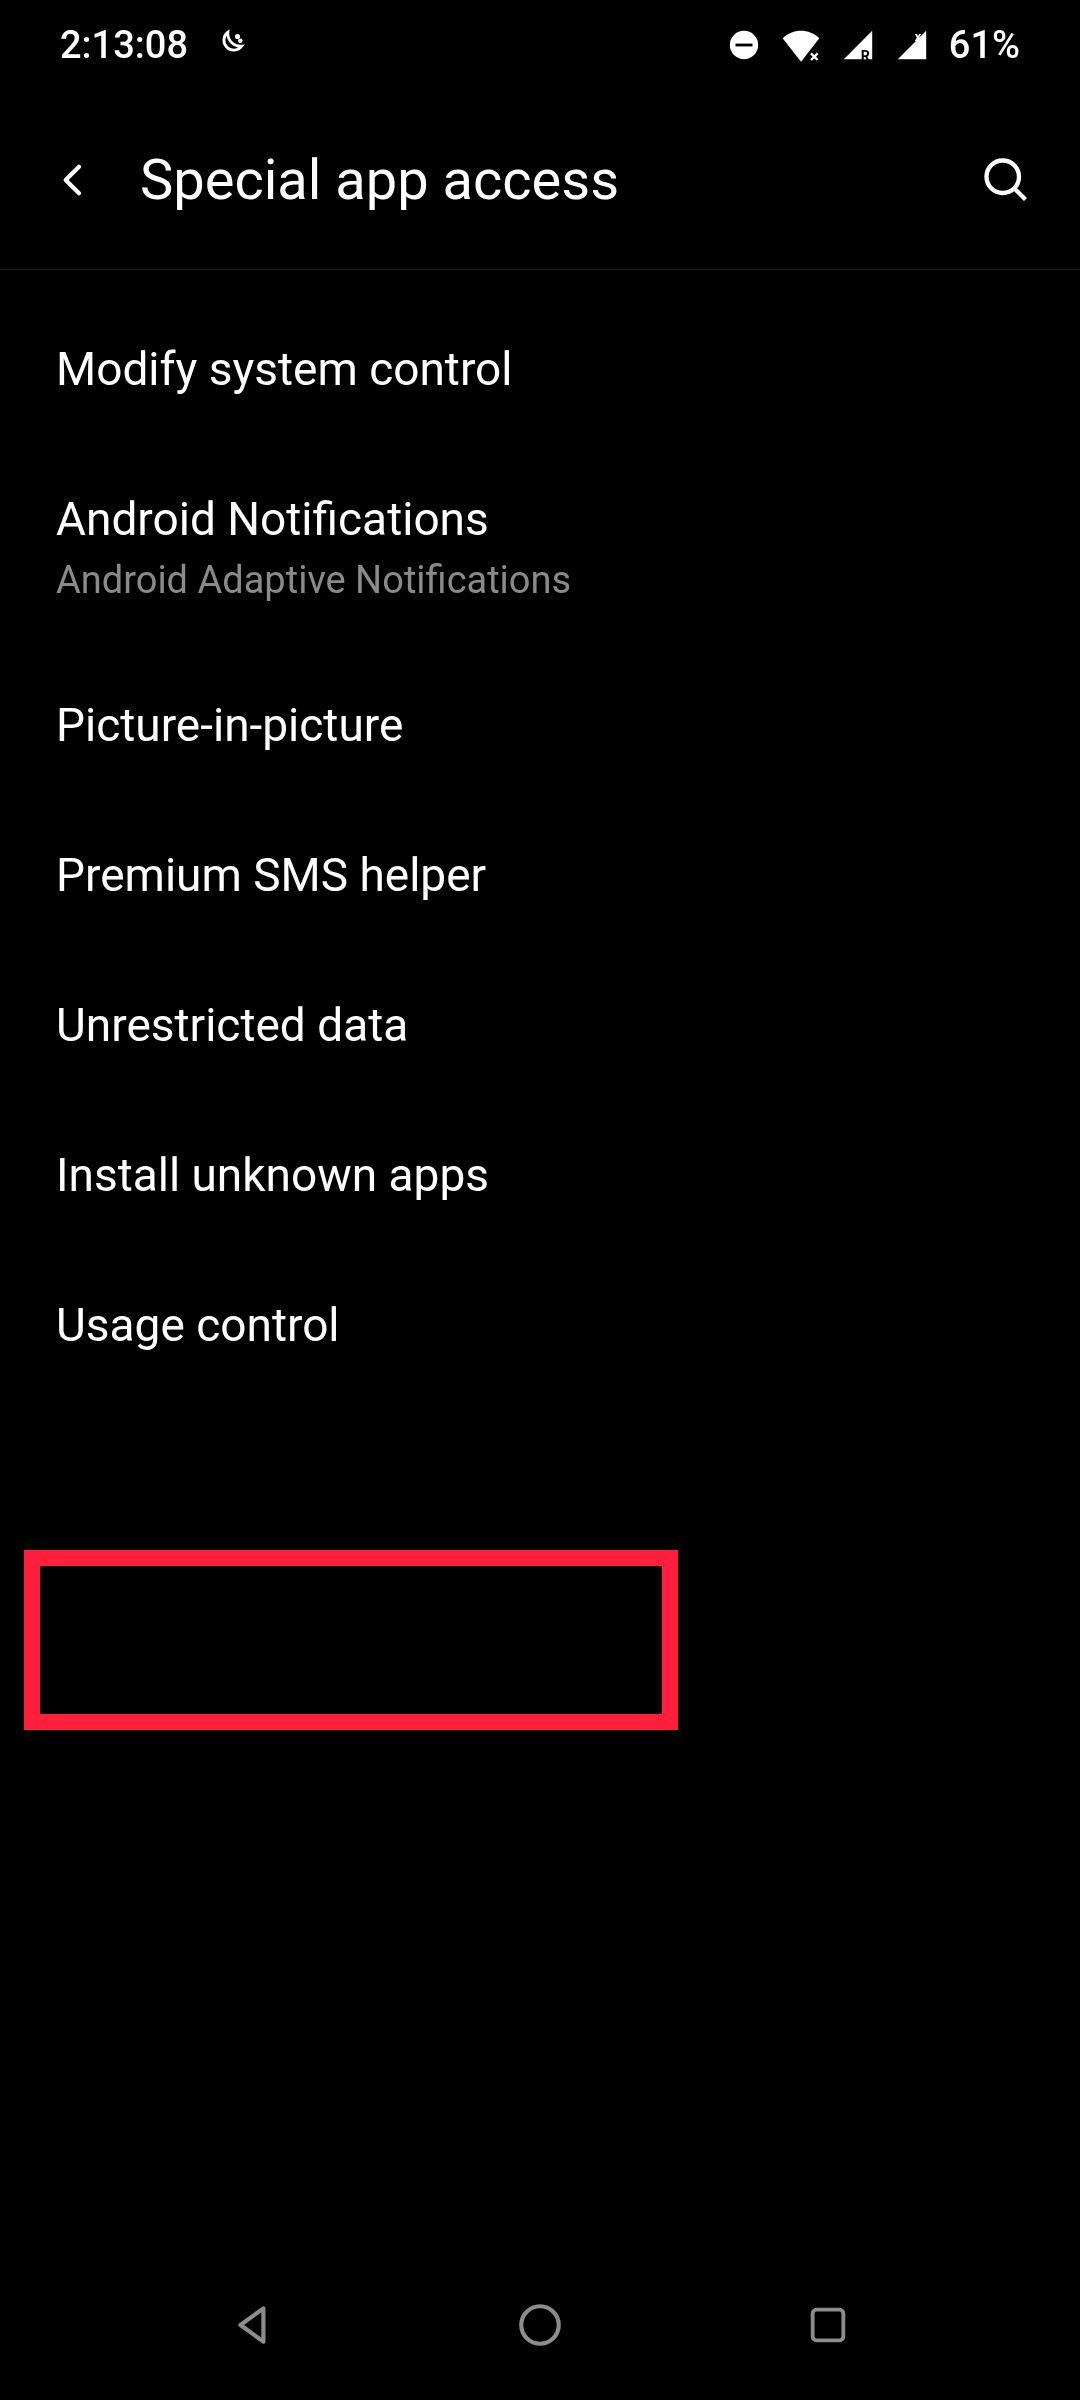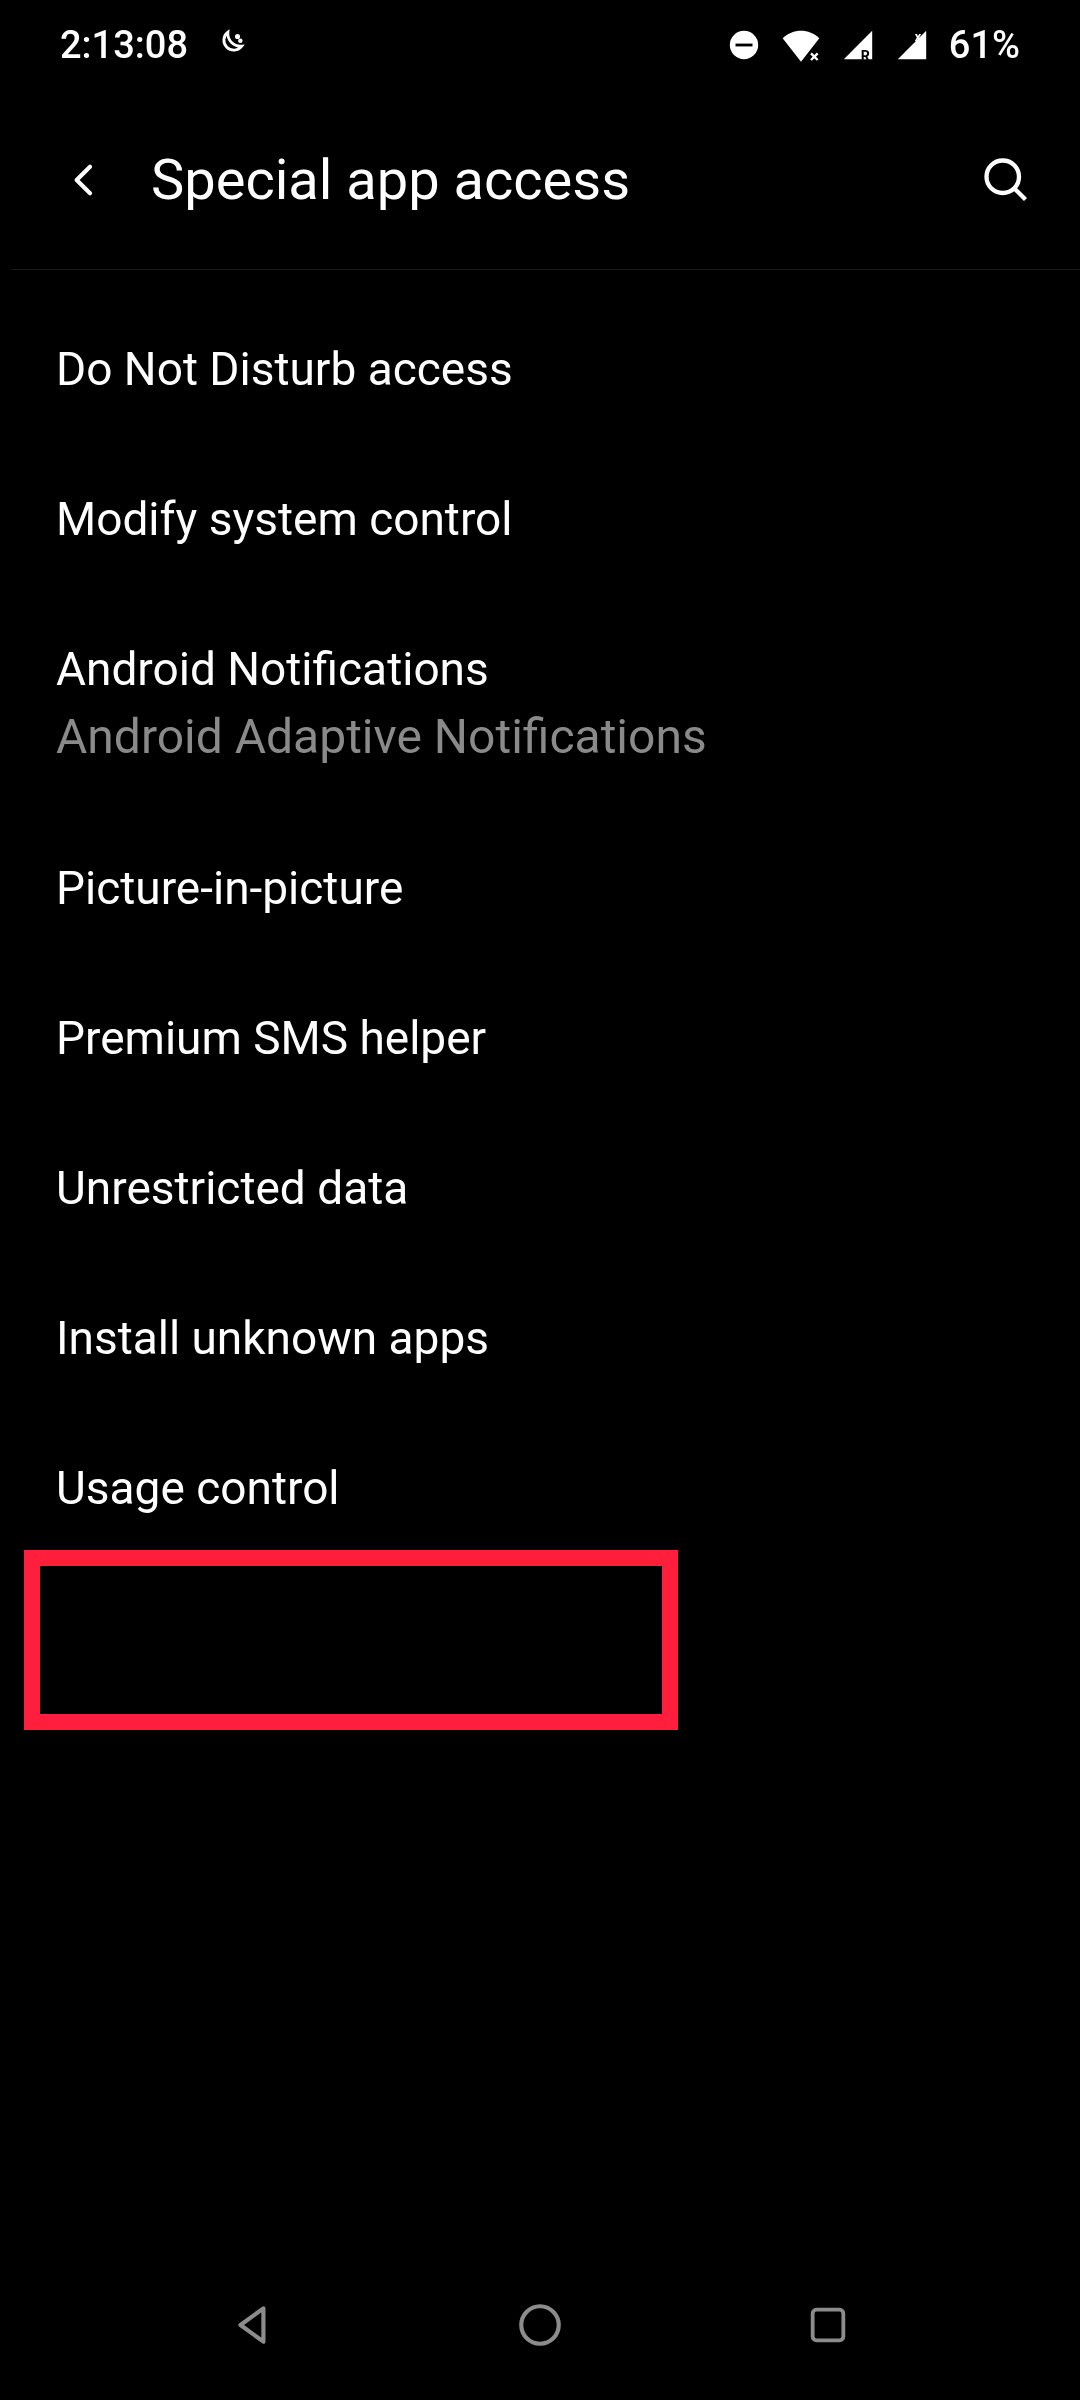--- a/index.html
+++ b/index.html
@@ -25,42 +25,41 @@
     .statusbar-left { display: flex; align-items: center; gap: 24px; }
     .statusbar-right { display: flex; align-items: center; gap: 20px; }
     .status-icon { display: inline-flex; align-items: center; justify-content: center; }
     
     .appbar {
       height: 180px;
       display: flex;
       align-items: center;
       padding: 0 44px;
       border-bottom: 1px solid #1a1a1a;
-      margin-left: 11px;
     }
     .appbar .back {
       width: 60px; height: 60px;
       display: inline-flex; align-items: center; justify-content: center;
       margin-right: 36px;
     }
     .appbar .title { font-size: 56px; font-weight: 400; flex: 1; }
     .appbar .search {
       width: 60px; height: 60px;
       display: inline-flex; align-items: center; justify-content: center;
     }
     
     .list { padding-top: 24px; }
     .row {
       padding: 48px 56px 48px 56px;
       display: flex;
       flex-direction: column;
       justify-content: center;
     }
     .row .label { font-size: 46px; font-weight: 400; color: #fff; }
-    .row .sublabel { font-size: 48px; color: #8a8a8a; margin-top: 12px; }
+    .row .sublabel { font-size: 38px; color: #8a8a8a; margin-top: 12px; }
     .highlight {
       position: absolute;
       border: 16px solid #ff1f3d;
       pointer-events: none;
     }
     
     .navbar {
       position: absolute;
       bottom: 0; left: 0; right: 0;
       height: 150px;
@@ -128,23 +127,20 @@
   <span class="search">
     <svg width="52" height="52" viewBox="0 0 24 24" fill="none" stroke="#fff" stroke-width="2">
       <circle cx="10.5" cy="10.5" r="7.5"></circle>
         <line x1="21" y1="21" x2="16" y2="16"></line>
     </svg>
   </span>
 </div>
 
 <div class="list" id="list">
     <div class="row">
-      <div class="label">Do Not Disturb access</div>
-    </div>
-    <div class="row">
       <div class="label">Modify system control</div>
     </div>
     <div class="row">
       <div class="label">Android Notifications</div>
       <div class="sublabel">Android Adaptive Notifications</div>
     </div>
     <div class="row">
       <div class="label">Picture-in-picture</div>
     </div>
     <div class="row">

